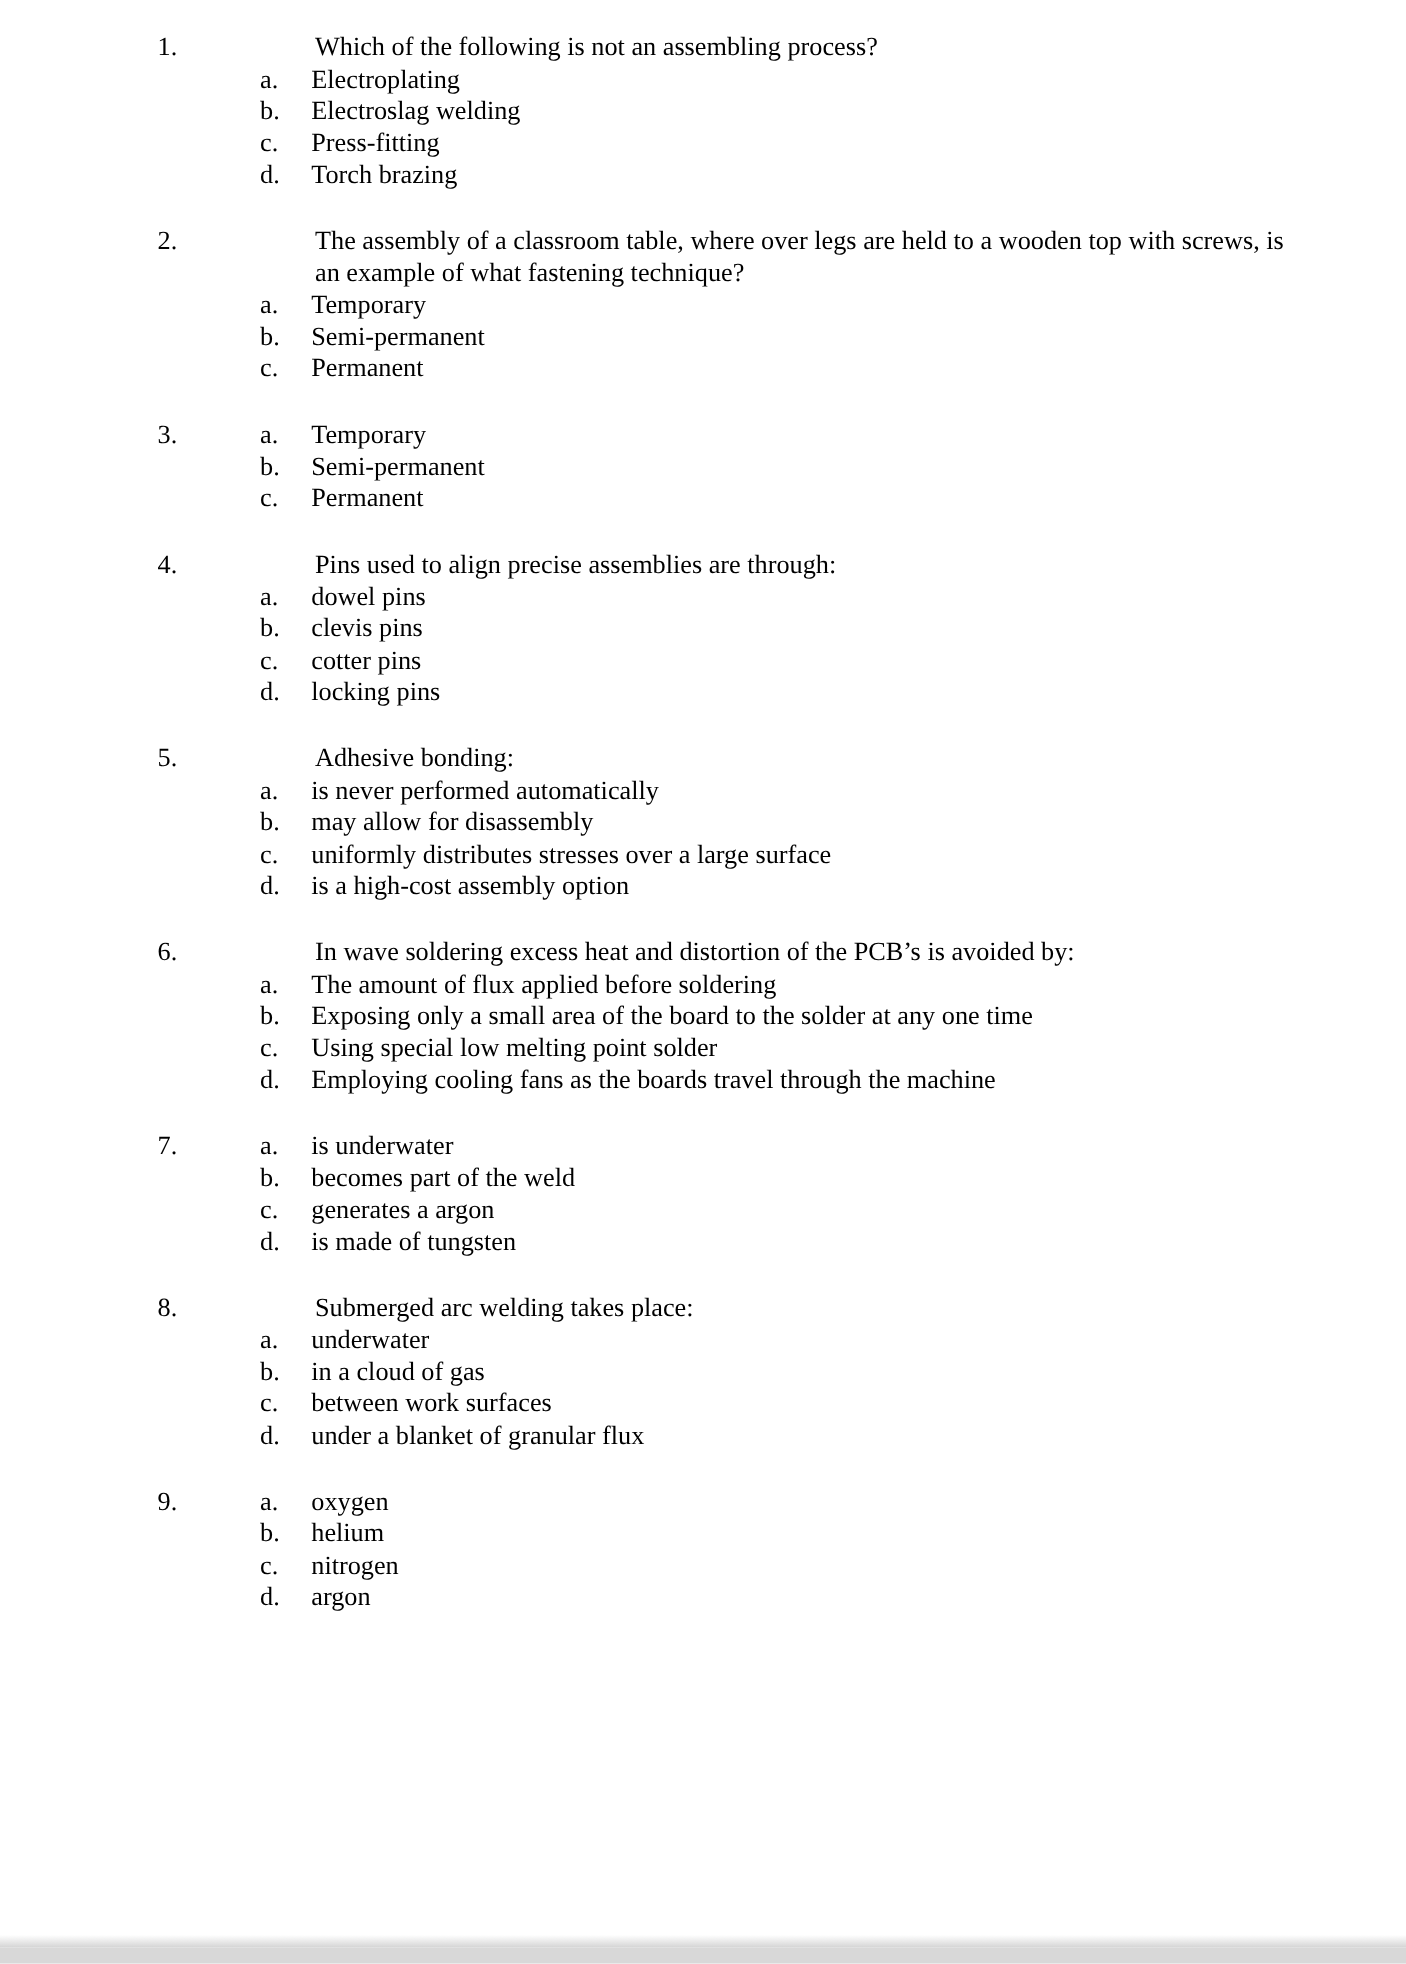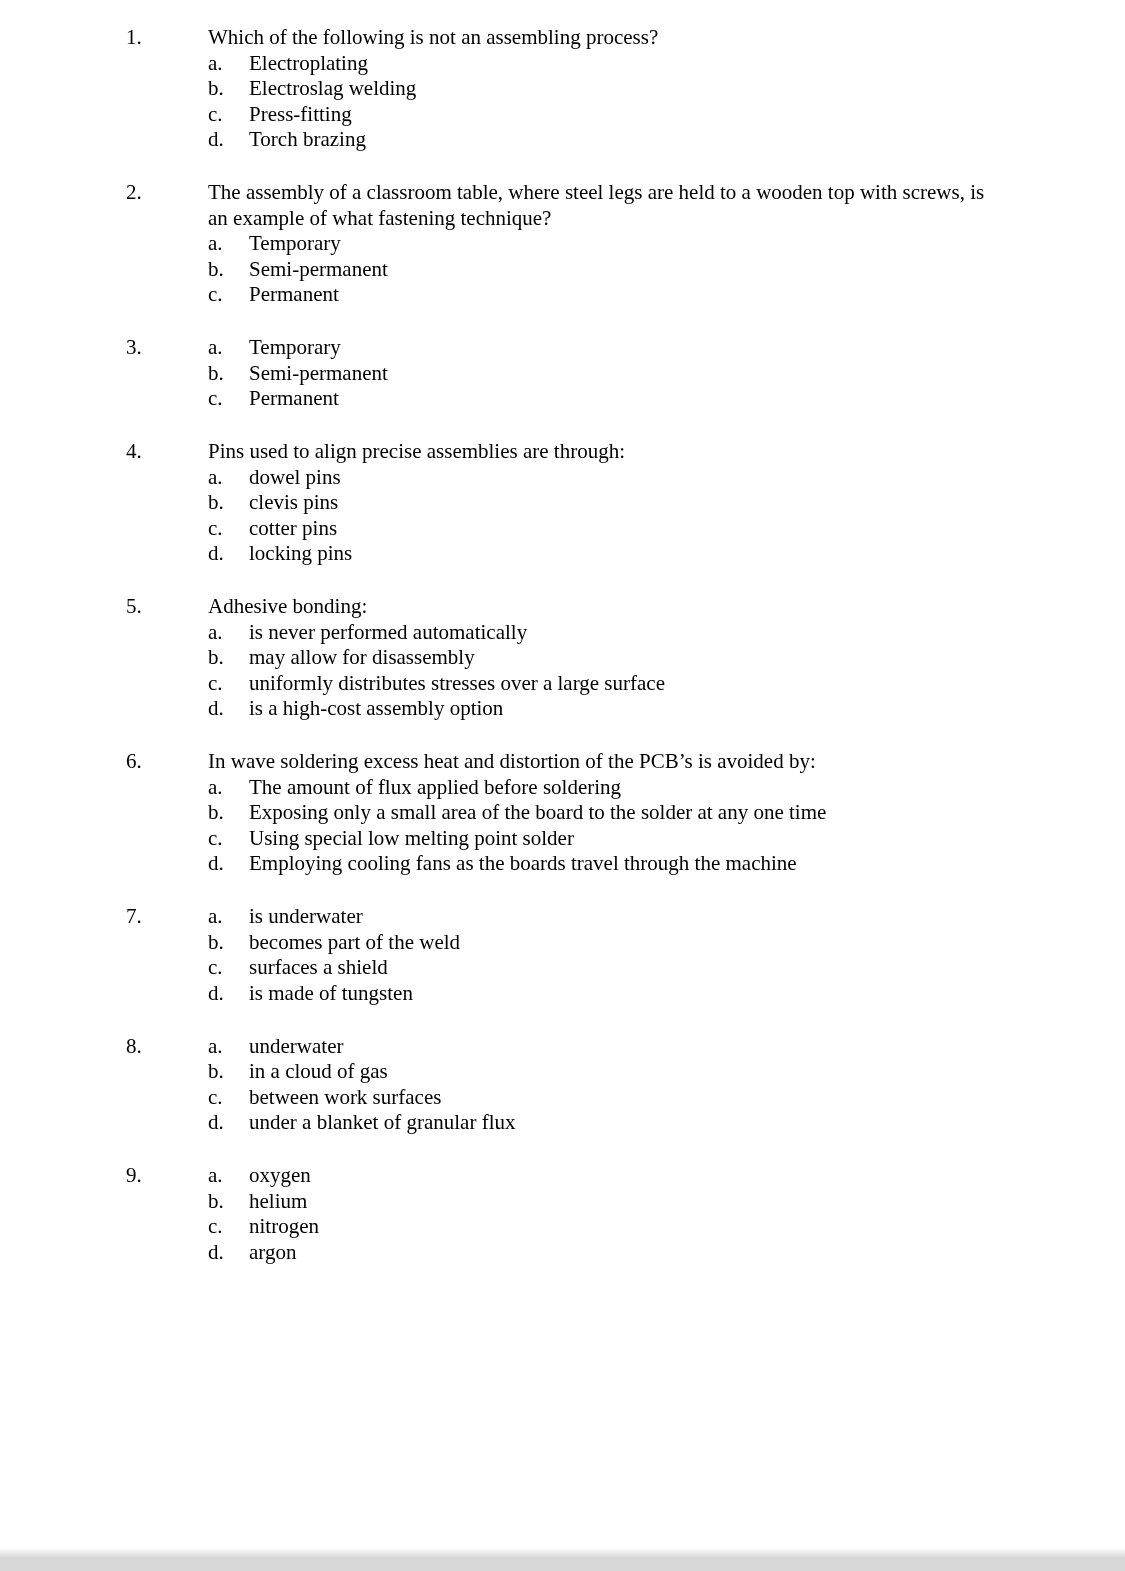--- a/index.html
+++ b/index.html
@@ -36,20 +36,21 @@
   }
   .qnum {
     flex: 0 0 82px;
   }
   .qbody {
     flex: 1;
     min-width: 0;
   }
   .qtext {
     white-space: pre-line;
+    margin-left: 44px;
   }
   .option {
     display: flex;
   }
   .opt-letter {
     flex: 0 0 41px;
   }
   .opt-text {
     flex: 1;
   }
@@ -90,21 +91,21 @@
               <div class="option">
                 <span class="opt-letter">d.</span>
                 <span class="opt-text">Torch brazing</span>
               </div>
             </div>
           </div>
         </div>
         <div class="question">
           <div class="qnum">2.</div>
           <div class="qbody">
-            <div class="qtext">The assembly of a classroom table, where steel legs are held to a wooden top with screws, is
+            <div class="qtext">The assembly of a classroom table, where over legs are held to a wooden top with screws, is
 an example of what fastening technique?</div>
             <div class="options">
               <div class="option">
                 <span class="opt-letter">a.</span>
                 <span class="opt-text">Temporary</span>
               </div>
               <div class="option">
                 <span class="opt-letter">b.</span>
                 <span class="opt-text">Semi-permanent</span>
               </div>
@@ -213,32 +214,33 @@
               <div class="option">
                 <span class="opt-letter">a.</span>
                 <span class="opt-text">is underwater</span>
               </div>
               <div class="option">
                 <span class="opt-letter">b.</span>
                 <span class="opt-text">becomes part of the weld</span>
               </div>
               <div class="option">
                 <span class="opt-letter">c.</span>
-                <span class="opt-text">surfaces a shield</span>
+                <span class="opt-text">generates a argon</span>
               </div>
               <div class="option">
                 <span class="opt-letter">d.</span>
                 <span class="opt-text">is made of tungsten</span>
               </div>
             </div>
           </div>
         </div>
         <div class="question">
           <div class="qnum">8.</div>
           <div class="qbody">
+            <div class="qtext">Submerged arc welding takes place:</div>
             <div class="options">
               <div class="option">
                 <span class="opt-letter">a.</span>
                 <span class="opt-text">underwater</span>
               </div>
               <div class="option">
                 <span class="opt-letter">b.</span>
                 <span class="opt-text">in a cloud of gas</span>
               </div>
               <div class="option">

